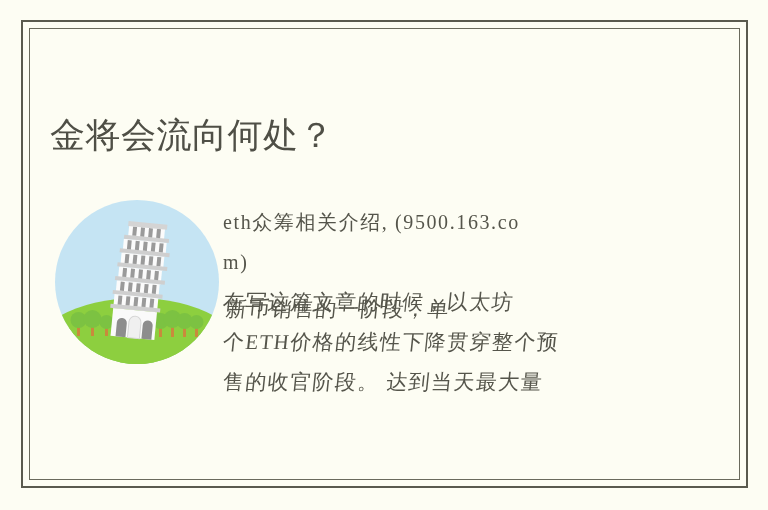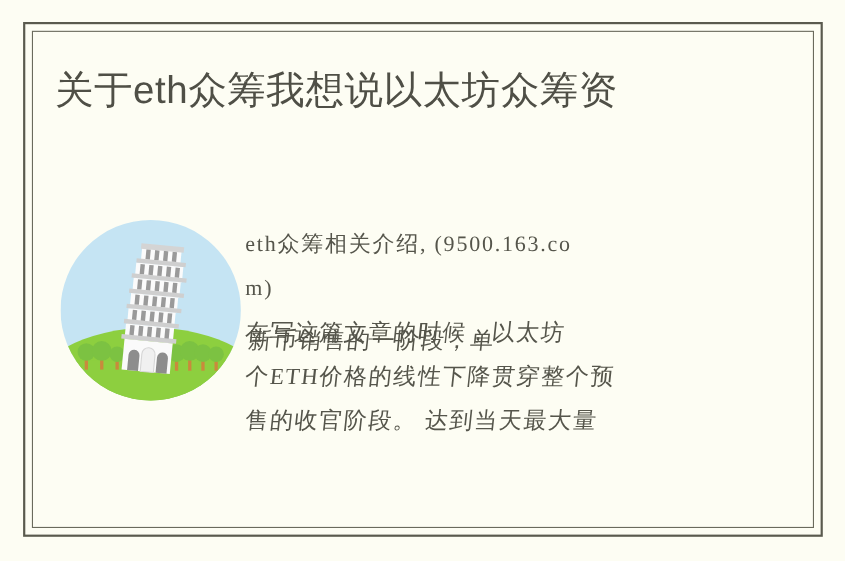--- a/index.html
+++ b/index.html
@@ -120,21 +120,21 @@
 </head>
 <body>
 
 <div id="page">
 
   <div class="frame-outer"></div>
   <div class="frame-inner"></div>
 
   <div class="content-clip">
 
-    <div class="title"><span>关于eth众筹我想说以太坊众筹资</span><br></div>
+    <div class="title"><br><span>金将会流向何处？</span></div>
 
     <div class="illus-wrap">
       <svg width="164" height="164" viewBox="0 0 164 164">
         <defs>
           <clipPath id="circClip">
             <circle cx="82" cy="82" r="82"></circle>
           </clipPath>
         </defs>
         <g clip-path="url(#circClip)">
 

